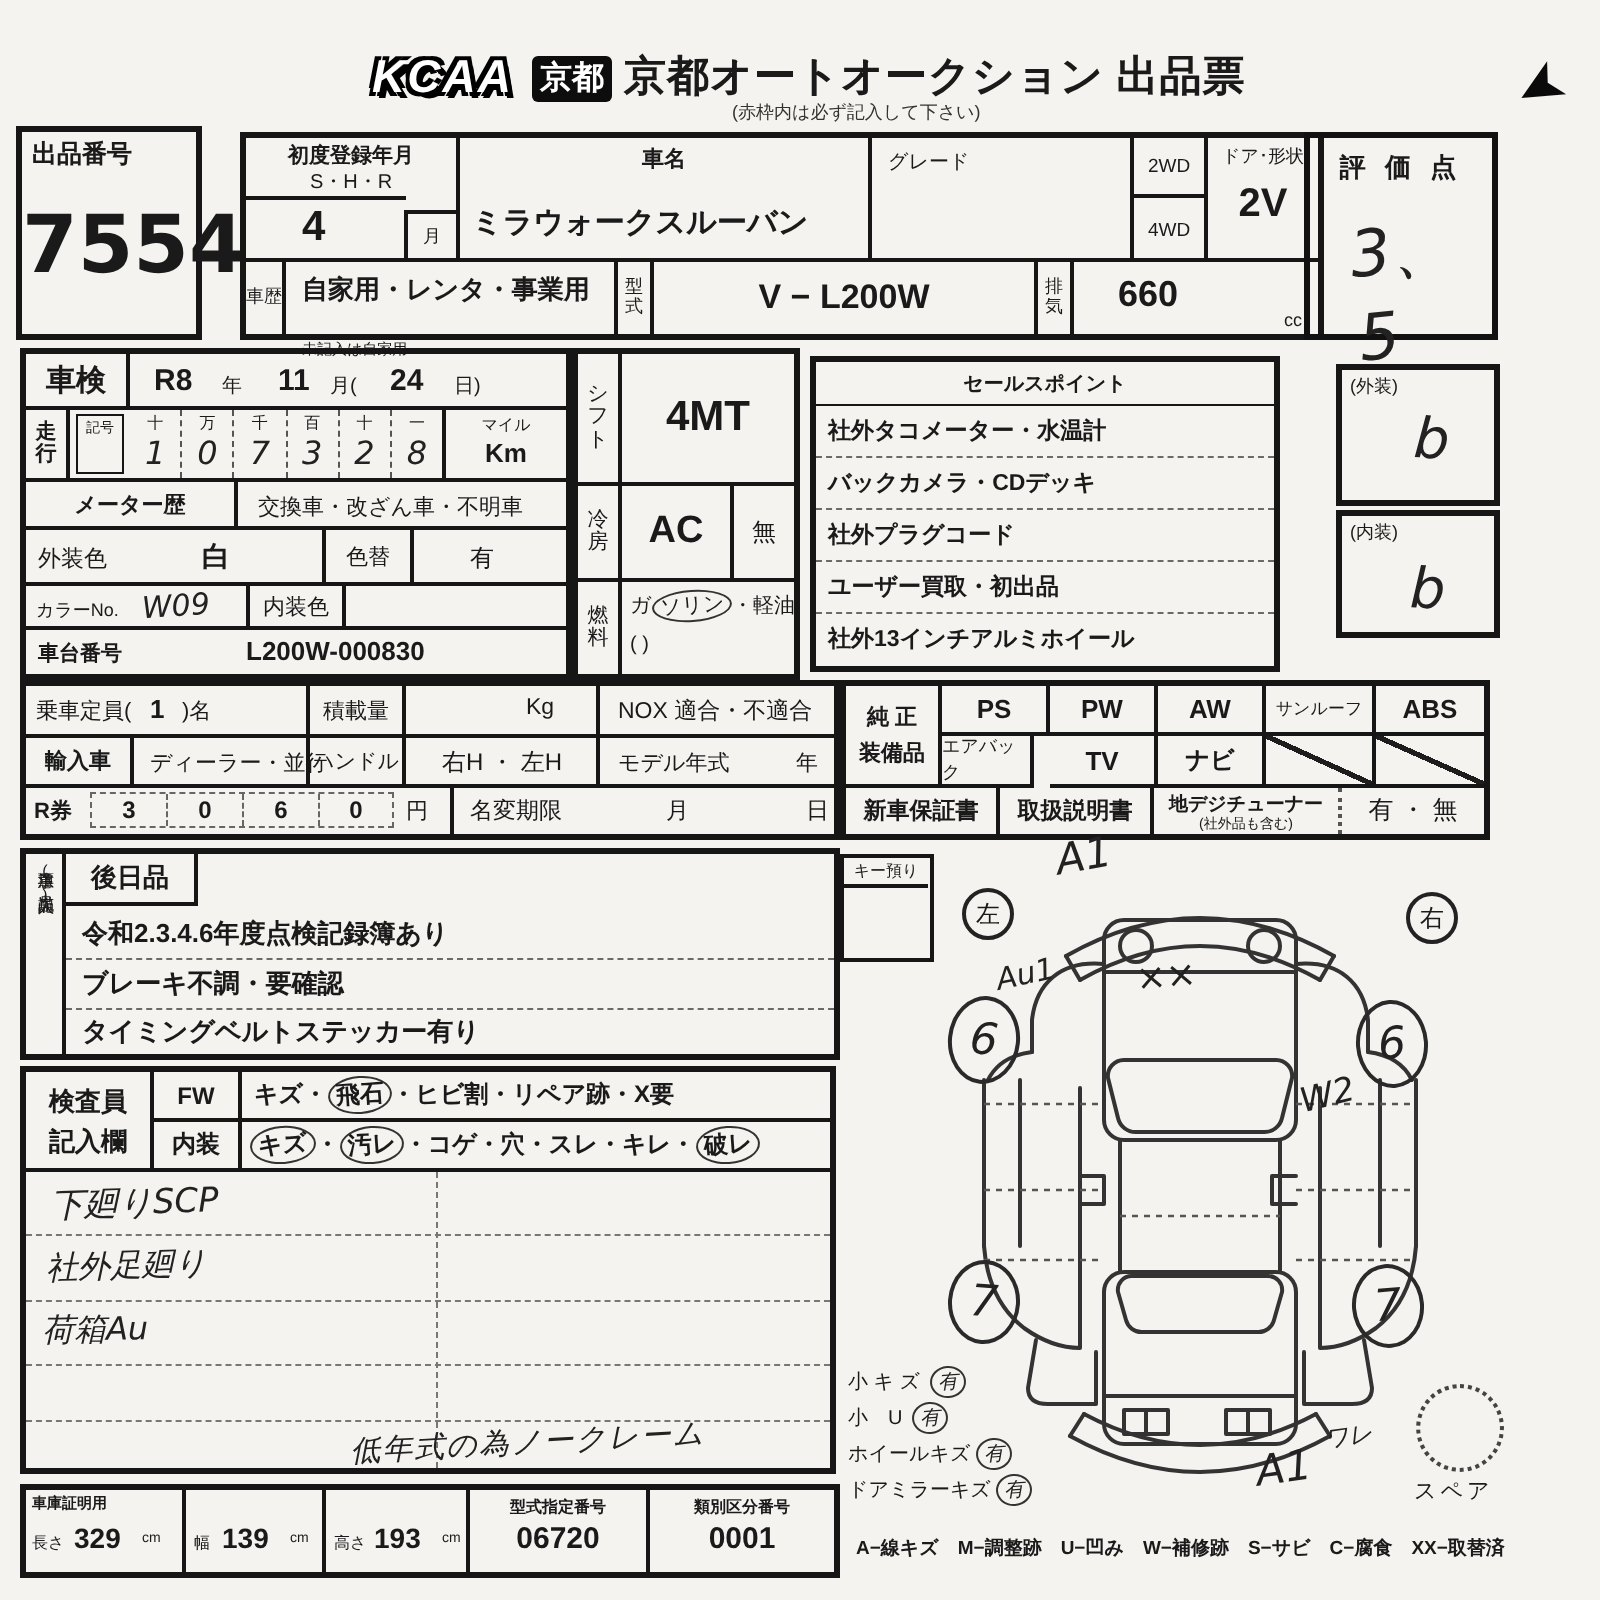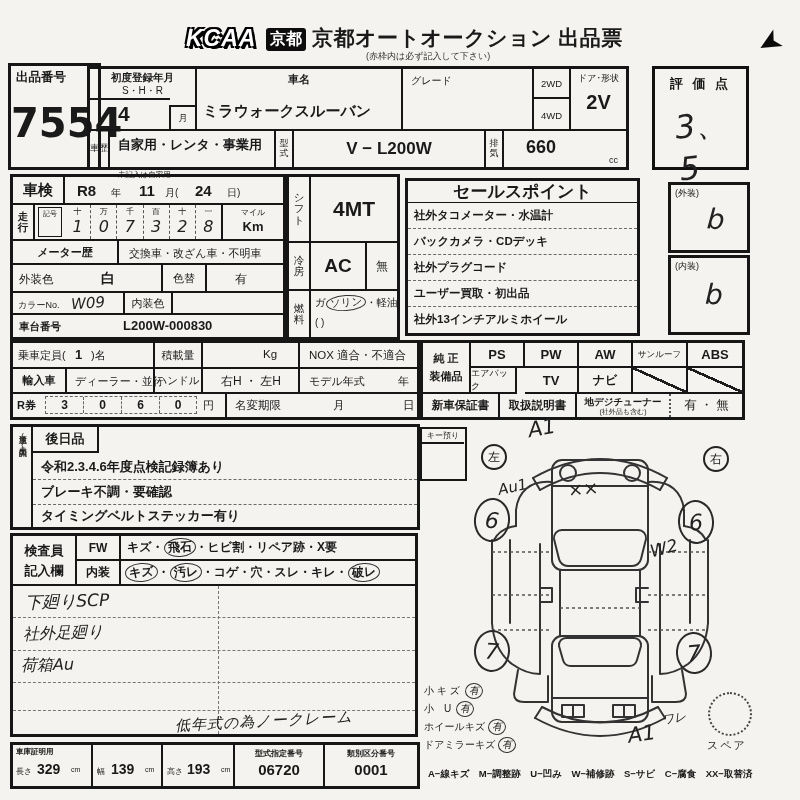--- a/index.html
+++ b/index.html
@@ -29,21 +29,21 @@
   <span class="c" style="left:266px;top:28px;background:#0d0d0d;color:#fff;font-size:16px;font-weight:bold;padding:1px 4px;border-radius:3px;">京都</span>
   <span class="c bold" style="left:312px;top:24px;font-size:21px;letter-spacing:0.5px;">京都オートオークション 出品票</span>
   <span class="c" style="left:366px;top:50px;font-size:9px;color:#333;">(赤枠内は必ず記入して下さい)</span>
   <span class="c" style="left:758px;top:26px;font-size:30px;color:#0a0a0a;transform:rotate(150deg);">➤</span>
 
   <div class="sec" style="left:8px;top:63px;width:93px;height:107px;">
     <span class="c bold" style="left:5px;top:3px;font-size:12.5px;">出品番号</span>
     <span class="c bold" style="left:0;top:34px;width:100%;text-align:center;font-size:40px;font-family:'DejaVu Sans',sans-serif;">7554</span>
   </div>
 
-  <div class="sec" style="left:87px;top:66px;width:542px;height:104px;">
+  <div class="sec" style="left:120px;top:66px;width:542px;height:104px;">
 
     <div class="c br bb" style="left:0;top:0;width:107px;height:62px;">
       <span class="c bold" style="left:0;top:2px;width:100%;text-align:center;font-size:10.5px;">初度登録年月</span>
       <span class="c" style="left:0;top:15px;width:100%;text-align:center;font-size:10px;">S・H・R</span>
       <div class="c bt" style="left:0;top:29px;width:80px;height:0;"></div>
       <span class="c bold" style="left:28px;top:33px;font-size:21px;">4</span>
       <div class="c bl bt fc" style="right:0;bottom:0;width:26px;height:24px;font-size:9px;">月</div>
     </div>
 
     <div class="c br bb" style="left:313px;top:0;width:131px;height:62px;">
@@ -174,33 +174,33 @@
     <div class="c" style="left:0;top:114px;width:108px;height:46px;">
       <div class="c br fc vs" style="left:0;top:0;width:22px;height:100%;font-size:10.5px;">燃料</div>
       <div class="c" style="left:26px;top:4px;font-size:10.5px;white-space:nowrap;">
         <span>ガ</span><span class="circ" style="font-size:10.5px;">ソリン</span><span>・軽油</span>
       </div>
       <span class="c" style="left:26px;top:26px;font-size:10px;">(                )</span>
     </div>
   </div>
 
   <div class="sec" style="left:405px;top:178px;width:235px;height:158px;">
-    <div class="c fc bold" style="left:0;top:0;width:229px;height:22px;font-size:17px;border-bottom:1.6px solid #161616;">セールスポイント</div>
+    <div class="c fc bold" style="left:0;top:0;width:229px;height:22px;font-size:10px;border-bottom:1.6px solid #161616;">セールスポイント</div>
     <div class="c db f bold" style="left:0;top:22px;width:229px;height:26px;font-size:11.5px;padding-left:6px;">社外タコメーター・水温計</div>
     <div class="c db f bold" style="left:0;top:74px;width:229px;height:26px;font-size:11.5px;padding-left:6px;">社外プラグコード</div>
     <div class="c db f bold" style="left:0;top:48px;width:229px;height:26px;font-size:11.5px;padding-left:6px;">バックカメラ・CDデッキ</div>
     <div class="c db f bold" style="left:0;top:100px;width:229px;height:26px;font-size:11.5px;padding-left:6px;">ユーザー買取・初出品</div>
     <div class="c f bold" style="left:0;top:126px;width:229px;height:25px;font-size:11.5px;padding-left:6px;">社外13インチアルミホイール</div>
   </div>
 
   <div class="sec" style="left:668px;top:182px;width:82px;height:71px;">
     <span class="c" style="left:4px;top:2px;font-size:9px;">(外装)</span>
     <span class="c hw" style="left:36px;top:18px;font-size:28px;transform:rotate(4deg);">b</span>
   </div>
-  <div class="sec" style="left:668px;top:255px;width:82px;height:80px;">
+  <div class="sec" style="left:668px;top:255px;width:82px;height:64px;">
     <span class="c" style="left:4px;top:2px;font-size:9px;">(内装)</span>
     <span class="c hw" style="left:34px;top:20px;font-size:28px;transform:rotate(2deg);">b</span>
   </div>
 
   <div class="sec" style="left:10px;top:340px;width:410px;height:80px;">
 
     <div class="c bb" style="left:0;top:0;width:404px;height:26px;">
       <span class="c" style="left:5px;top:5px;font-size:11px;">乗車定員(</span>
       <span class="c bold" style="left:62px;top:4px;font-size:13px;">1</span>
       <span class="c" style="left:78px;top:5px;font-size:11px;">)名</span>

